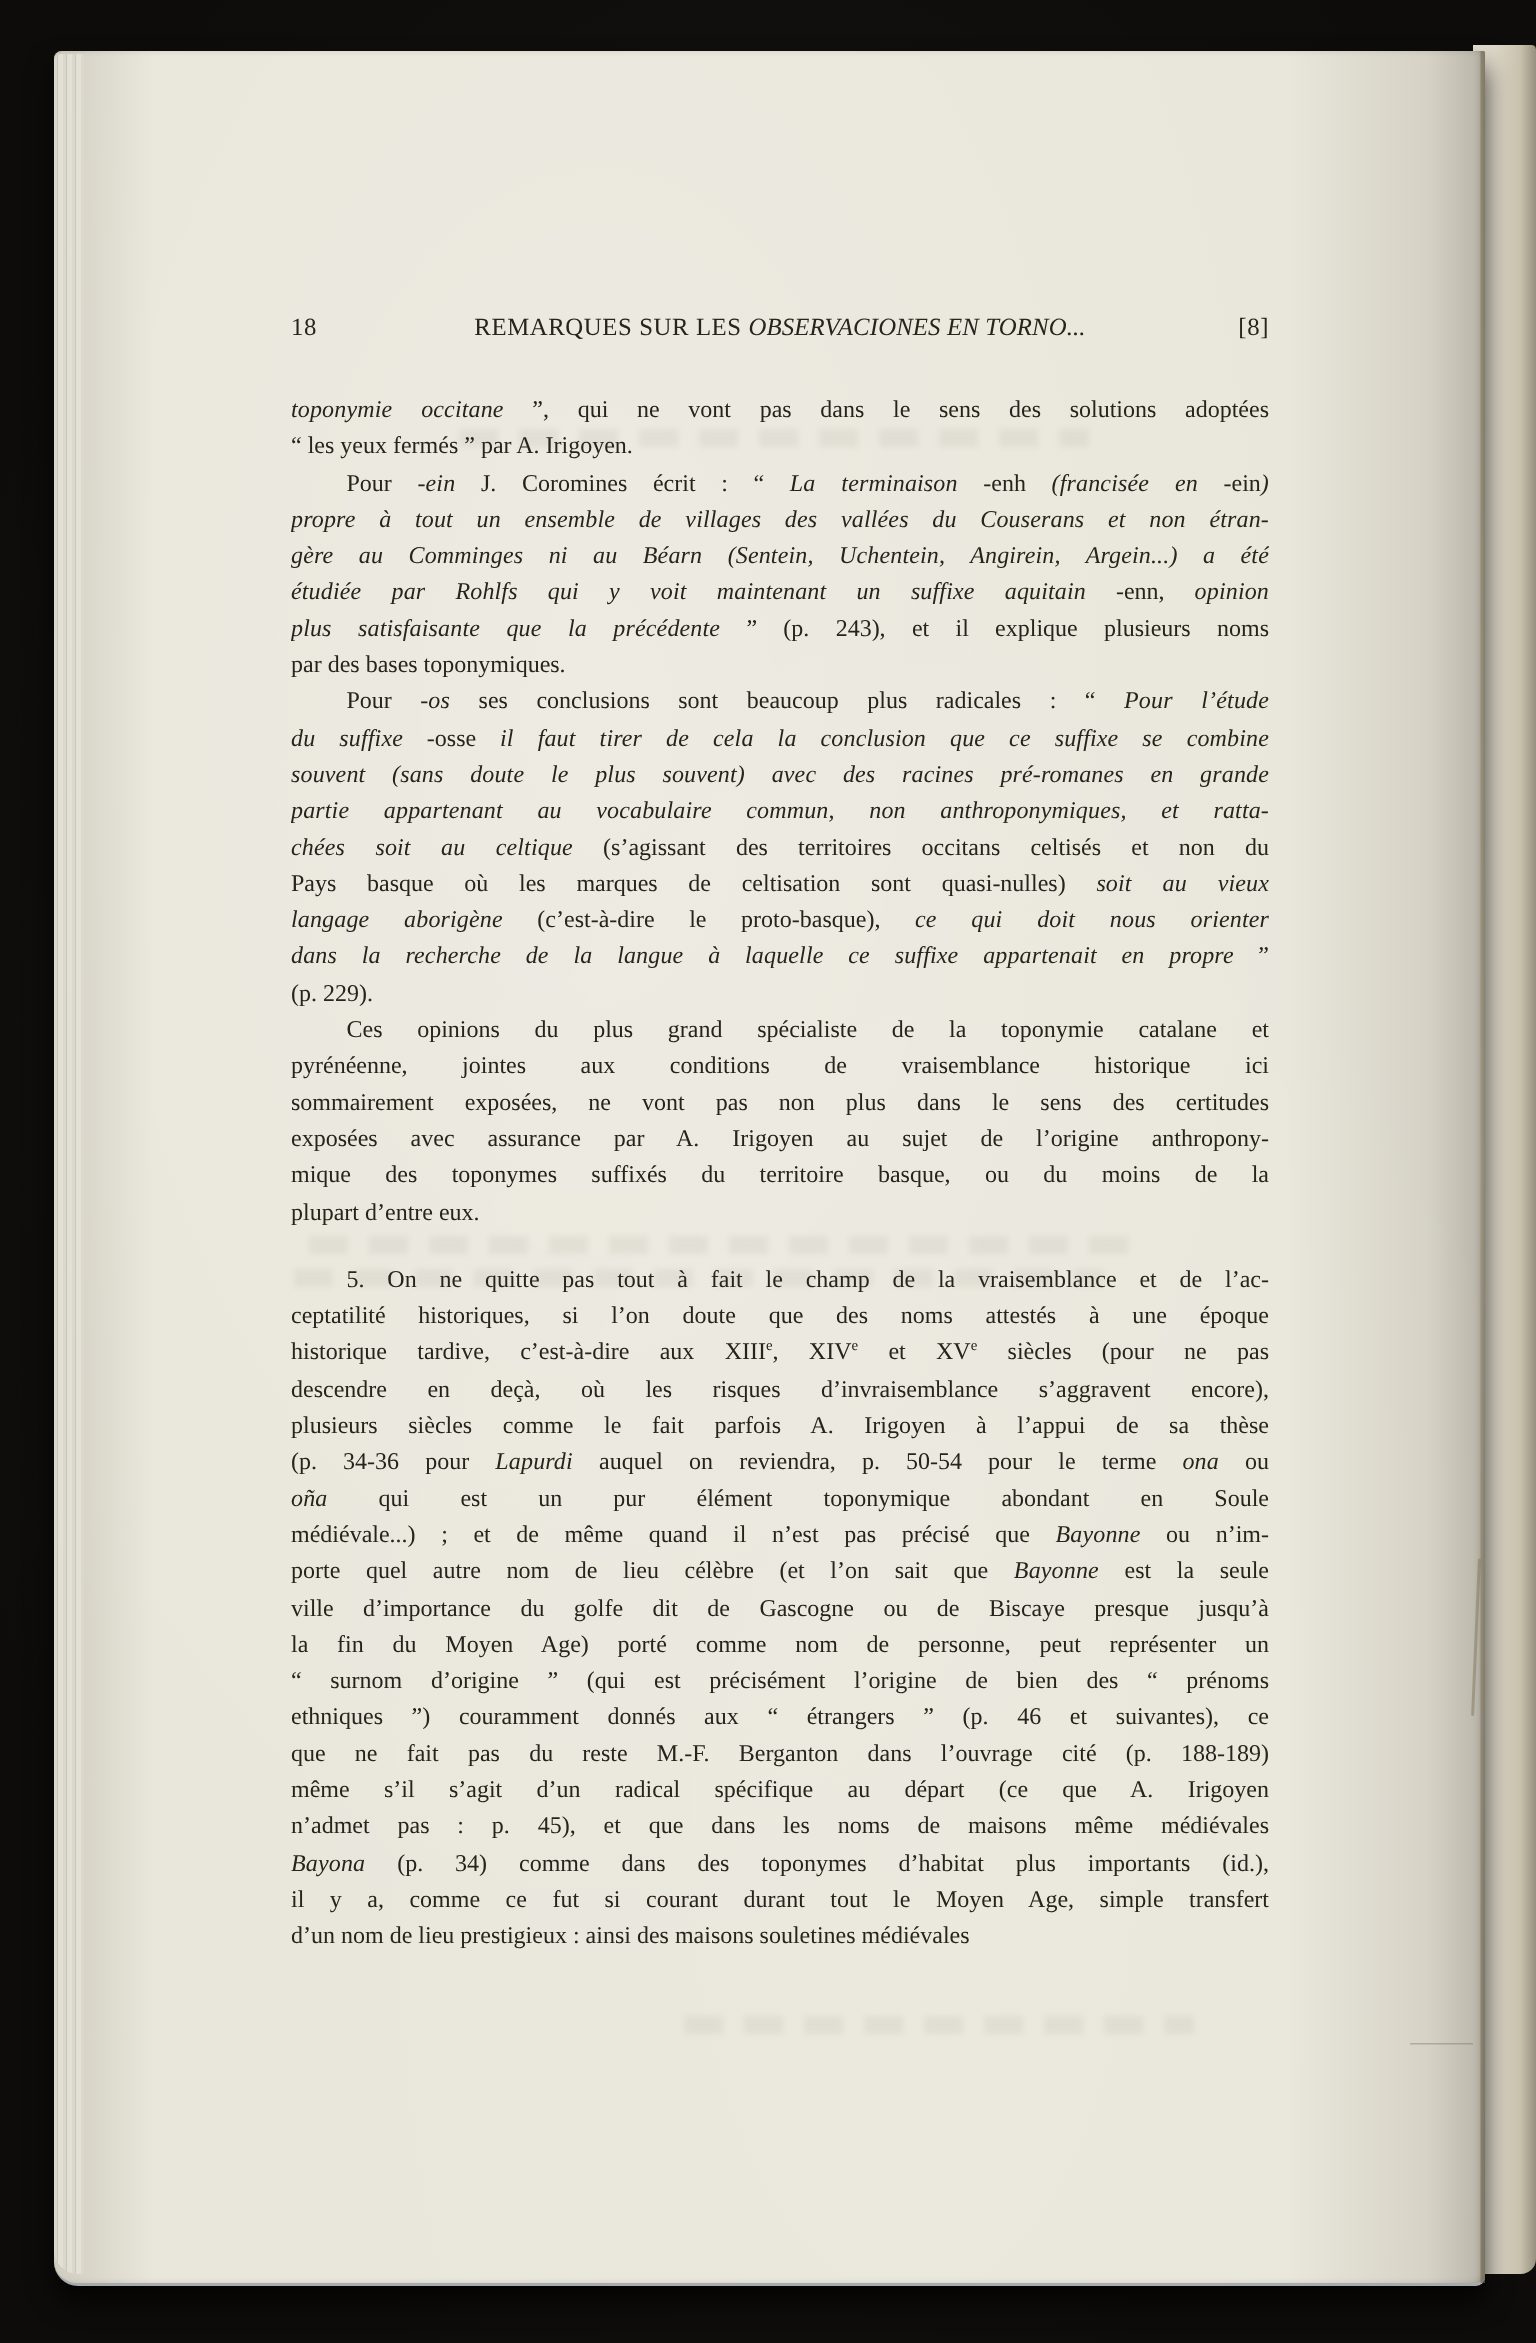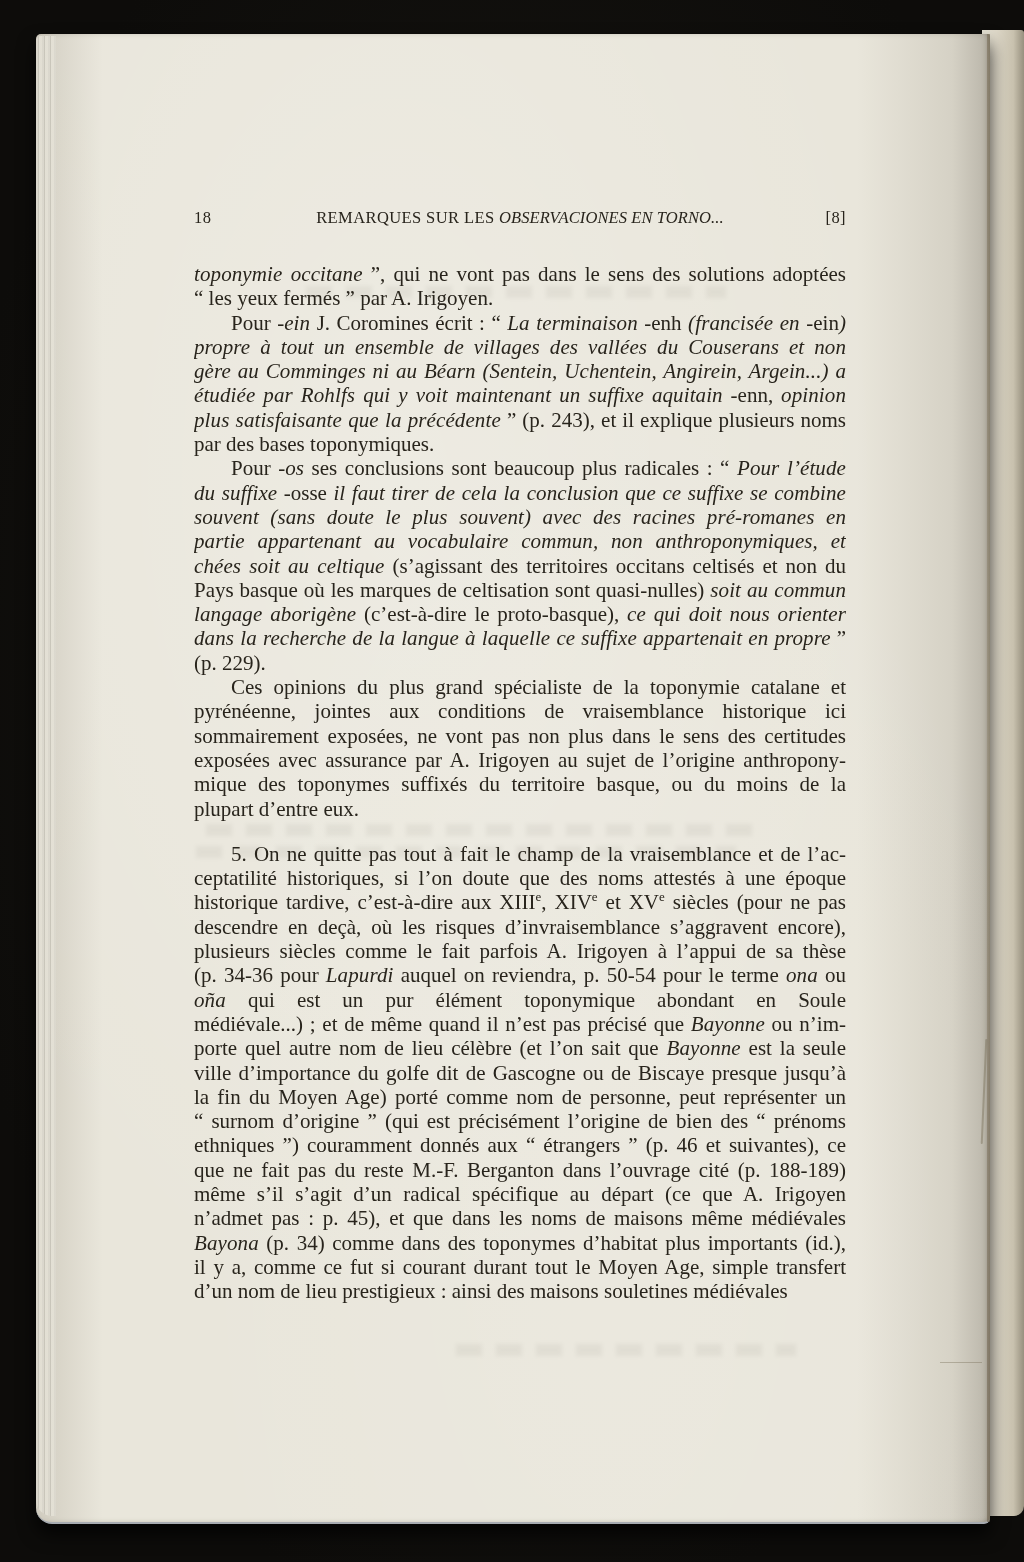--- a/index.html
+++ b/index.html
@@ -79,21 +79,21 @@
   }
 
   .header{
     position:relative;height:24px;margin-bottom:30px;
     font-size:16.5px;letter-spacing:.4px;
   }
   .header .pagenum{position:absolute;left:0;top:0;}
   .header .title{position:absolute;left:50%;top:0;transform:translateX(-50%);white-space:nowrap;}
   .header .bracket{position:absolute;right:0;top:0;}
 
-  .body-text{font-size:21px;line-height:24.3px;}
+  .body-text{font-size:16px;line-height:24.3px;}
   .para{margin:0;}
   .para.gap{margin-top:21px;}
   .line{
     text-align:justify;text-align-last:justify;
     max-height:24.3px;overflow:hidden;white-space:normal;
   }
   .line.last{text-align-last:left;}
   .para.indent .line.first{text-indent:37px;}
   sup{font-size:.62em;line-height:0;vertical-align:super;}
   i{letter-spacing:.1px;}
@@ -135,21 +135,21 @@
             <div class="line"><i>étudiée par Rohlfs qui y voit maintenant un suffixe aquitain</i> -enn, <i>opinion</i></div>
             <div class="line"><i>plus satisfaisante que la précédente</i> ” (p. 243), et il explique plusieurs noms</div>
             <div class="line last">par des bases toponymiques.</div>
           </div>
           <div class="para indent">
             <div class="line first">Pour -<i>os</i> ses conclusions sont beaucoup plus radicales : “ <i>Pour l’étude</i></div>
             <div class="line"><i>du suffixe</i> -osse <i>il faut tirer de cela la conclusion que ce suffixe se combine</i></div>
             <div class="line"><i>souvent (sans doute le plus souvent) avec des racines pré-romanes en grande</i></div>
             <div class="line"><i>partie appartenant au vocabulaire commun, non anthroponymiques, et ratta-</i></div>
             <div class="line"><i>chées soit au  celtique</i> (s’agissant des territoires  occitans celtisés et non du</div>
-            <div class="line">Pays basque où les marques de celtisation sont quasi-nulles) <i>soit au commun</i></div>
+            <div class="line">Pays basque où les marques de celtisation sont quasi-nulles) <i>soit au vieux</i></div>
             <div class="line"><i>langage aborigène</i> (c’est-à-dire le proto-basque), <i>ce qui doit nous orienter</i></div>
             <div class="line"><i>dans la recherche de la langue à laquelle ce suffixe appartenait en propre</i> ”</div>
             <div class="line last">(p. 229).</div>
           </div>
           <div class="para indent">
             <div class="line first">Ces opinions du plus grand spécialiste de la toponymie catalane et</div>
             <div class="line">pyrénéenne, jointes aux conditions de vraisemblance historique ici</div>
             <div class="line">sommairement exposées, ne vont pas non plus dans le sens des certitudes</div>
             <div class="line">exposées avec assurance par A. Irigoyen au sujet de l’origine anthropony-</div>
             <div class="line">mique des toponymes suffixés du territoire basque, ou du moins de la</div>

